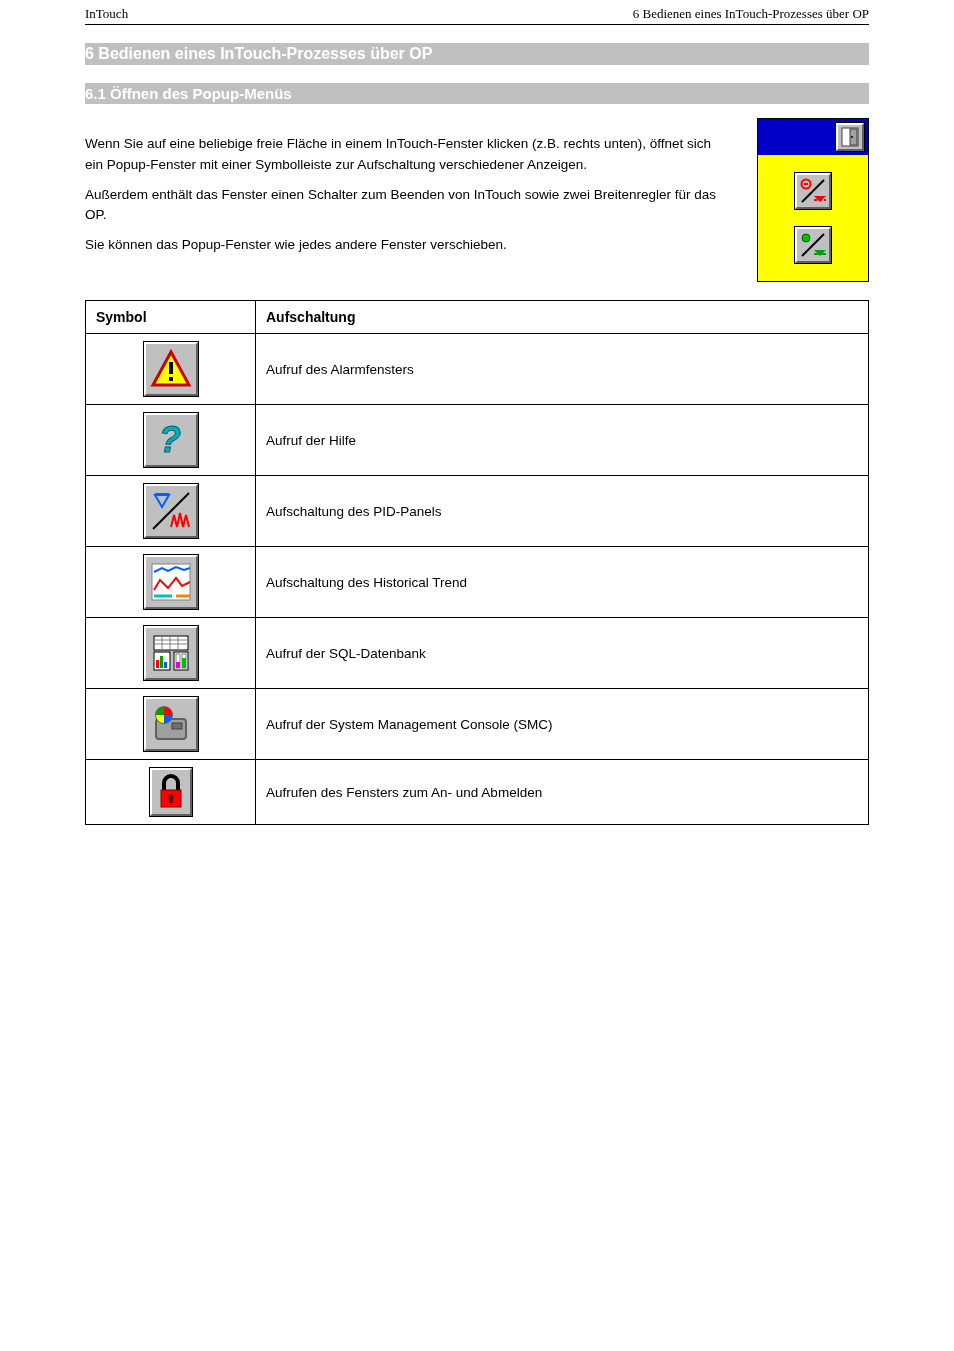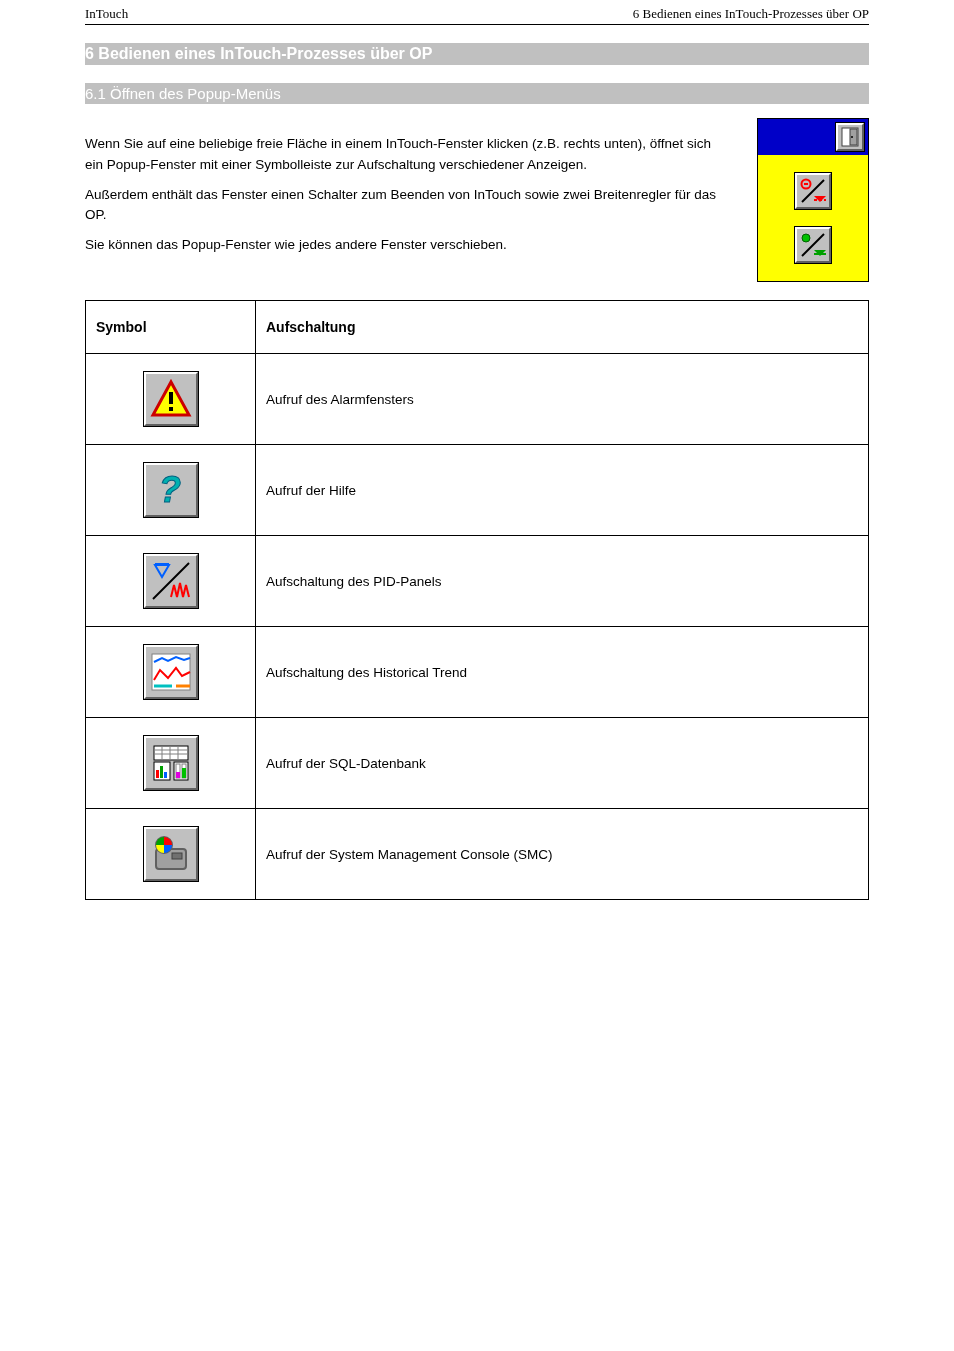--- a/index.html
+++ b/index.html
@@ -26,21 +26,21 @@
     background: #c0c0c0;
     color: #fff;
     font-weight: bold;
     font-size: 16px;
     padding: 2px 0;
     margin-bottom: 18px;
   }
   .h2 {
     background: #c0c0c0;
     color: #fff;
-    font-weight: normal;
+    font-weight: bold;
     font-size: 15px;
     padding: 2px 0;
     margin-bottom: 14px;
   }
   .para { font-size: 13.5px; line-height: 1.5; margin-bottom: 10px; }
   .popup-row {
     display: flex;
     align-items: center;
     gap: 28px;
     margin-bottom: 18px;
@@ -87,21 +87,21 @@
     box-shadow: 0 0 0 1px #000;
     display: flex; align-items: center; justify-content: center;
   }
   table.icons {
     border-collapse: collapse;
     width: 100%;
     margin-top: 6px;
   }
   table.icons th, table.icons td {
     border: 1px solid #000;
-    padding: 18px 10px;
+    padding: 8px 10px;
     vertical-align: middle;
     font-size: 13.5px;
     text-align: left;
   }
   table.icons th {
     font-weight: bold;
     font-size: 14px;
   }
   .col-icon { width: 170px; text-align: center; }
   .cell-center { text-align: center; }
@@ -252,16 +252,29 @@
               <circle cx="14" cy="12" r="8" fill="#fff" stroke="#606060" stroke-width="2"></circle>
               <path d="M14 4 A8 8 0 0 1 22 12 L14 12 Z" fill="#ff0000"></path>
               <path d="M14 4 A8 8 0 0 0 6 12 L14 12 Z" fill="#00a000"></path>
               <path d="M6 12 A8 8 0 0 0 14 20 L14 12 Z" fill="#ffff00"></path>
               <path d="M22 12 A8 8 0 0 1 14 20 L14 12 Z" fill="#0060ff"></path>
             </svg>
           </div>
         </td>
         <td>Aufruf der System Management Console (SMC)</td>
       </tr>
+      <tr>
+        <td class="col-icon cell-center">
+          <div class="tbl-btn" style="width:42px;height:48px;margin:0 auto;">
+            <svg width="28" height="36" viewBox="0 0 28 36">
+              <path d="M7 16 L7 9 A7 7 0 0 1 21 9 L21 16" fill="none" stroke="#000" stroke-width="4"></path>
+              <rect x="4" y="16" width="20" height="17" fill="#ff0000" stroke="#800000" stroke-width="1"></rect>
+              <circle cx="14" cy="23" r="2.5" fill="#400000"></circle>
+              <rect x="12.5" y="23" width="3" height="6" fill="#400000"></rect>
+            </svg>
+          </div>
+        </td>
+        <td>Aufrufen des Fensters zum An- und Abmelden</td>
+      </tr>
     </tbody>
   </table>
 
 </div>
 
 </body></html>

